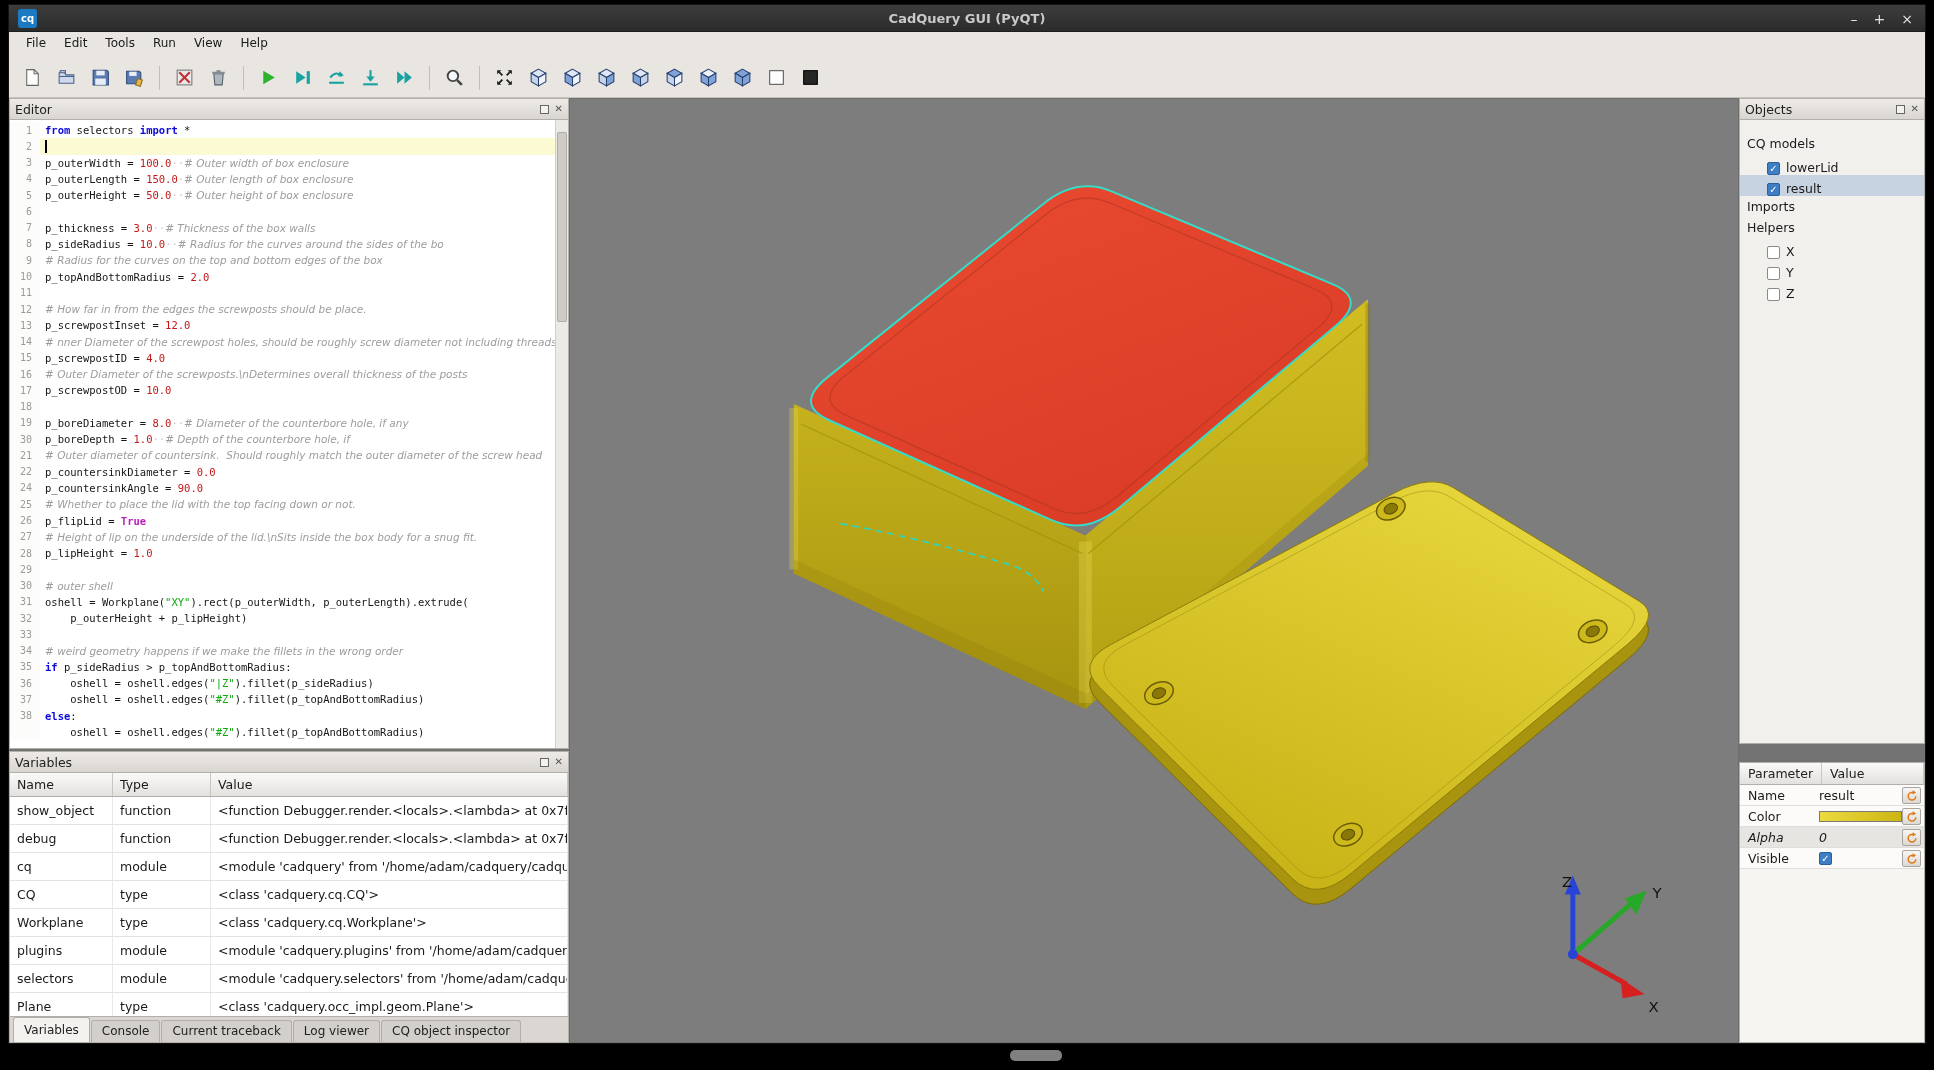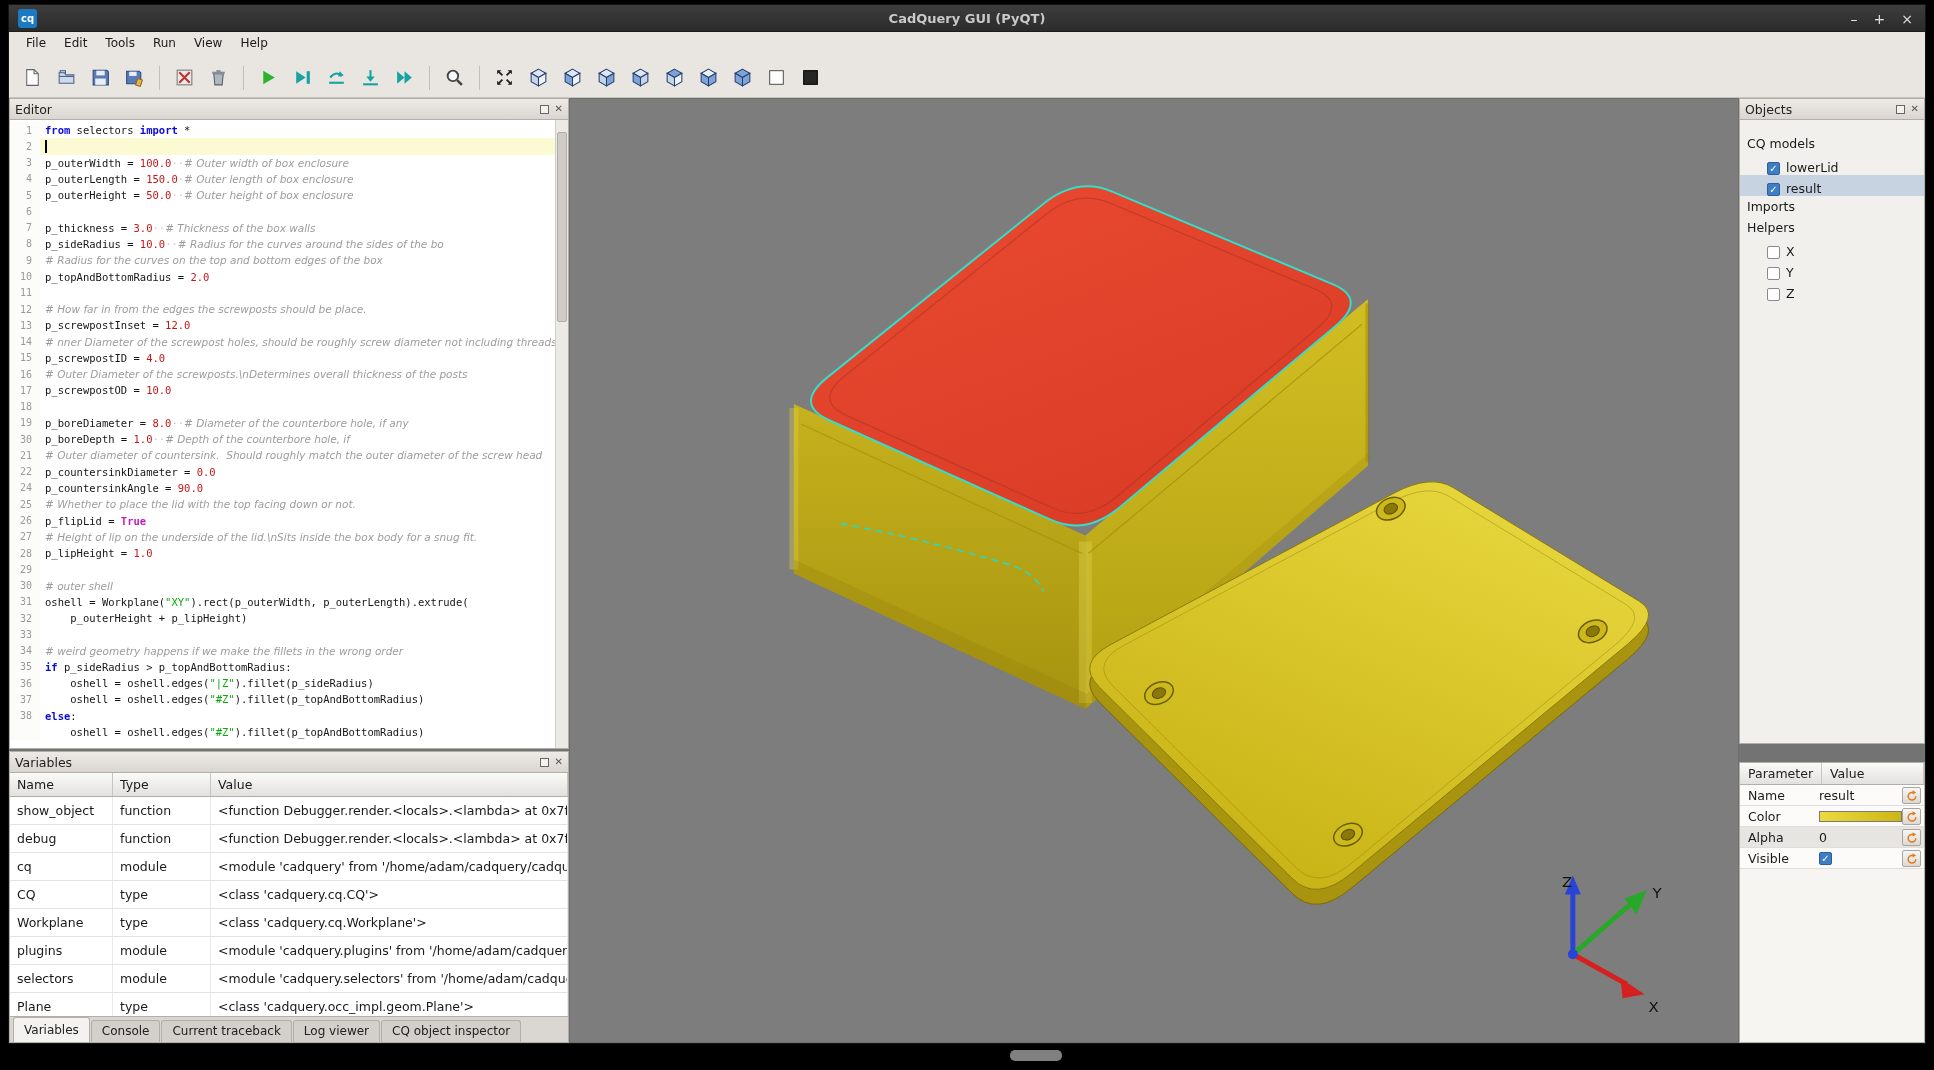--- a/index.html
+++ b/index.html
@@ -101,21 +101,21 @@
   
   .props-panel { flex:1; margin-top:18px; }
   .props-header { display:flex; height:22px; flex:none; font-size:12.5px; color:#222; }
   .pcell { background:linear-gradient(#fafaf9,#e3e1de); border-right:1px solid #c9c6c2;
            border-bottom:1px solid #b2afaa; display:flex; align-items:center; padding-left:8px; }
   .pcell.ph0 { width:82px; flex:none; }
   .pcell.ph1 { flex:1; }
   .props-body { flex:1; background:#f7f5f2; }
   .prow { display:flex; align-items:center; height:21px; font-size:12.5px; color:#1a1a1a;
           border-bottom:1px solid #e0ddda; background:#fcfbf9; padding-right:3px; }
-  .prow:nth-child(3) { background:#e7e5e2; }
+  .prow:nth-child(3) { background:#e7e5e2;font-style:italic; }
   .plabel { width:79px; flex:none; padding-left:8px; }
   .pvalue { flex:1; display:flex; align-items:center; overflow:hidden; }
   .swatch { width:84px; height:11px; border:1px solid #7a7a7a; }
   .pvalue .cb { margin-right:0; }
   .reset-btn { width:19px; height:17px; margin-left:auto; flex:none; border:1px solid #a8a5a0; border-radius:2px;
                background:linear-gradient(#f7f6f4,#dcd9d4); display:flex; align-items:center; justify-content:center; }
   .reset-btn svg { width:12px; height:12px; }
 
   .artifact { position:absolute; left:1010px; top:1050px; width:52px; height:11px;
               background:#979797; border-radius:5px; opacity:.85; }

